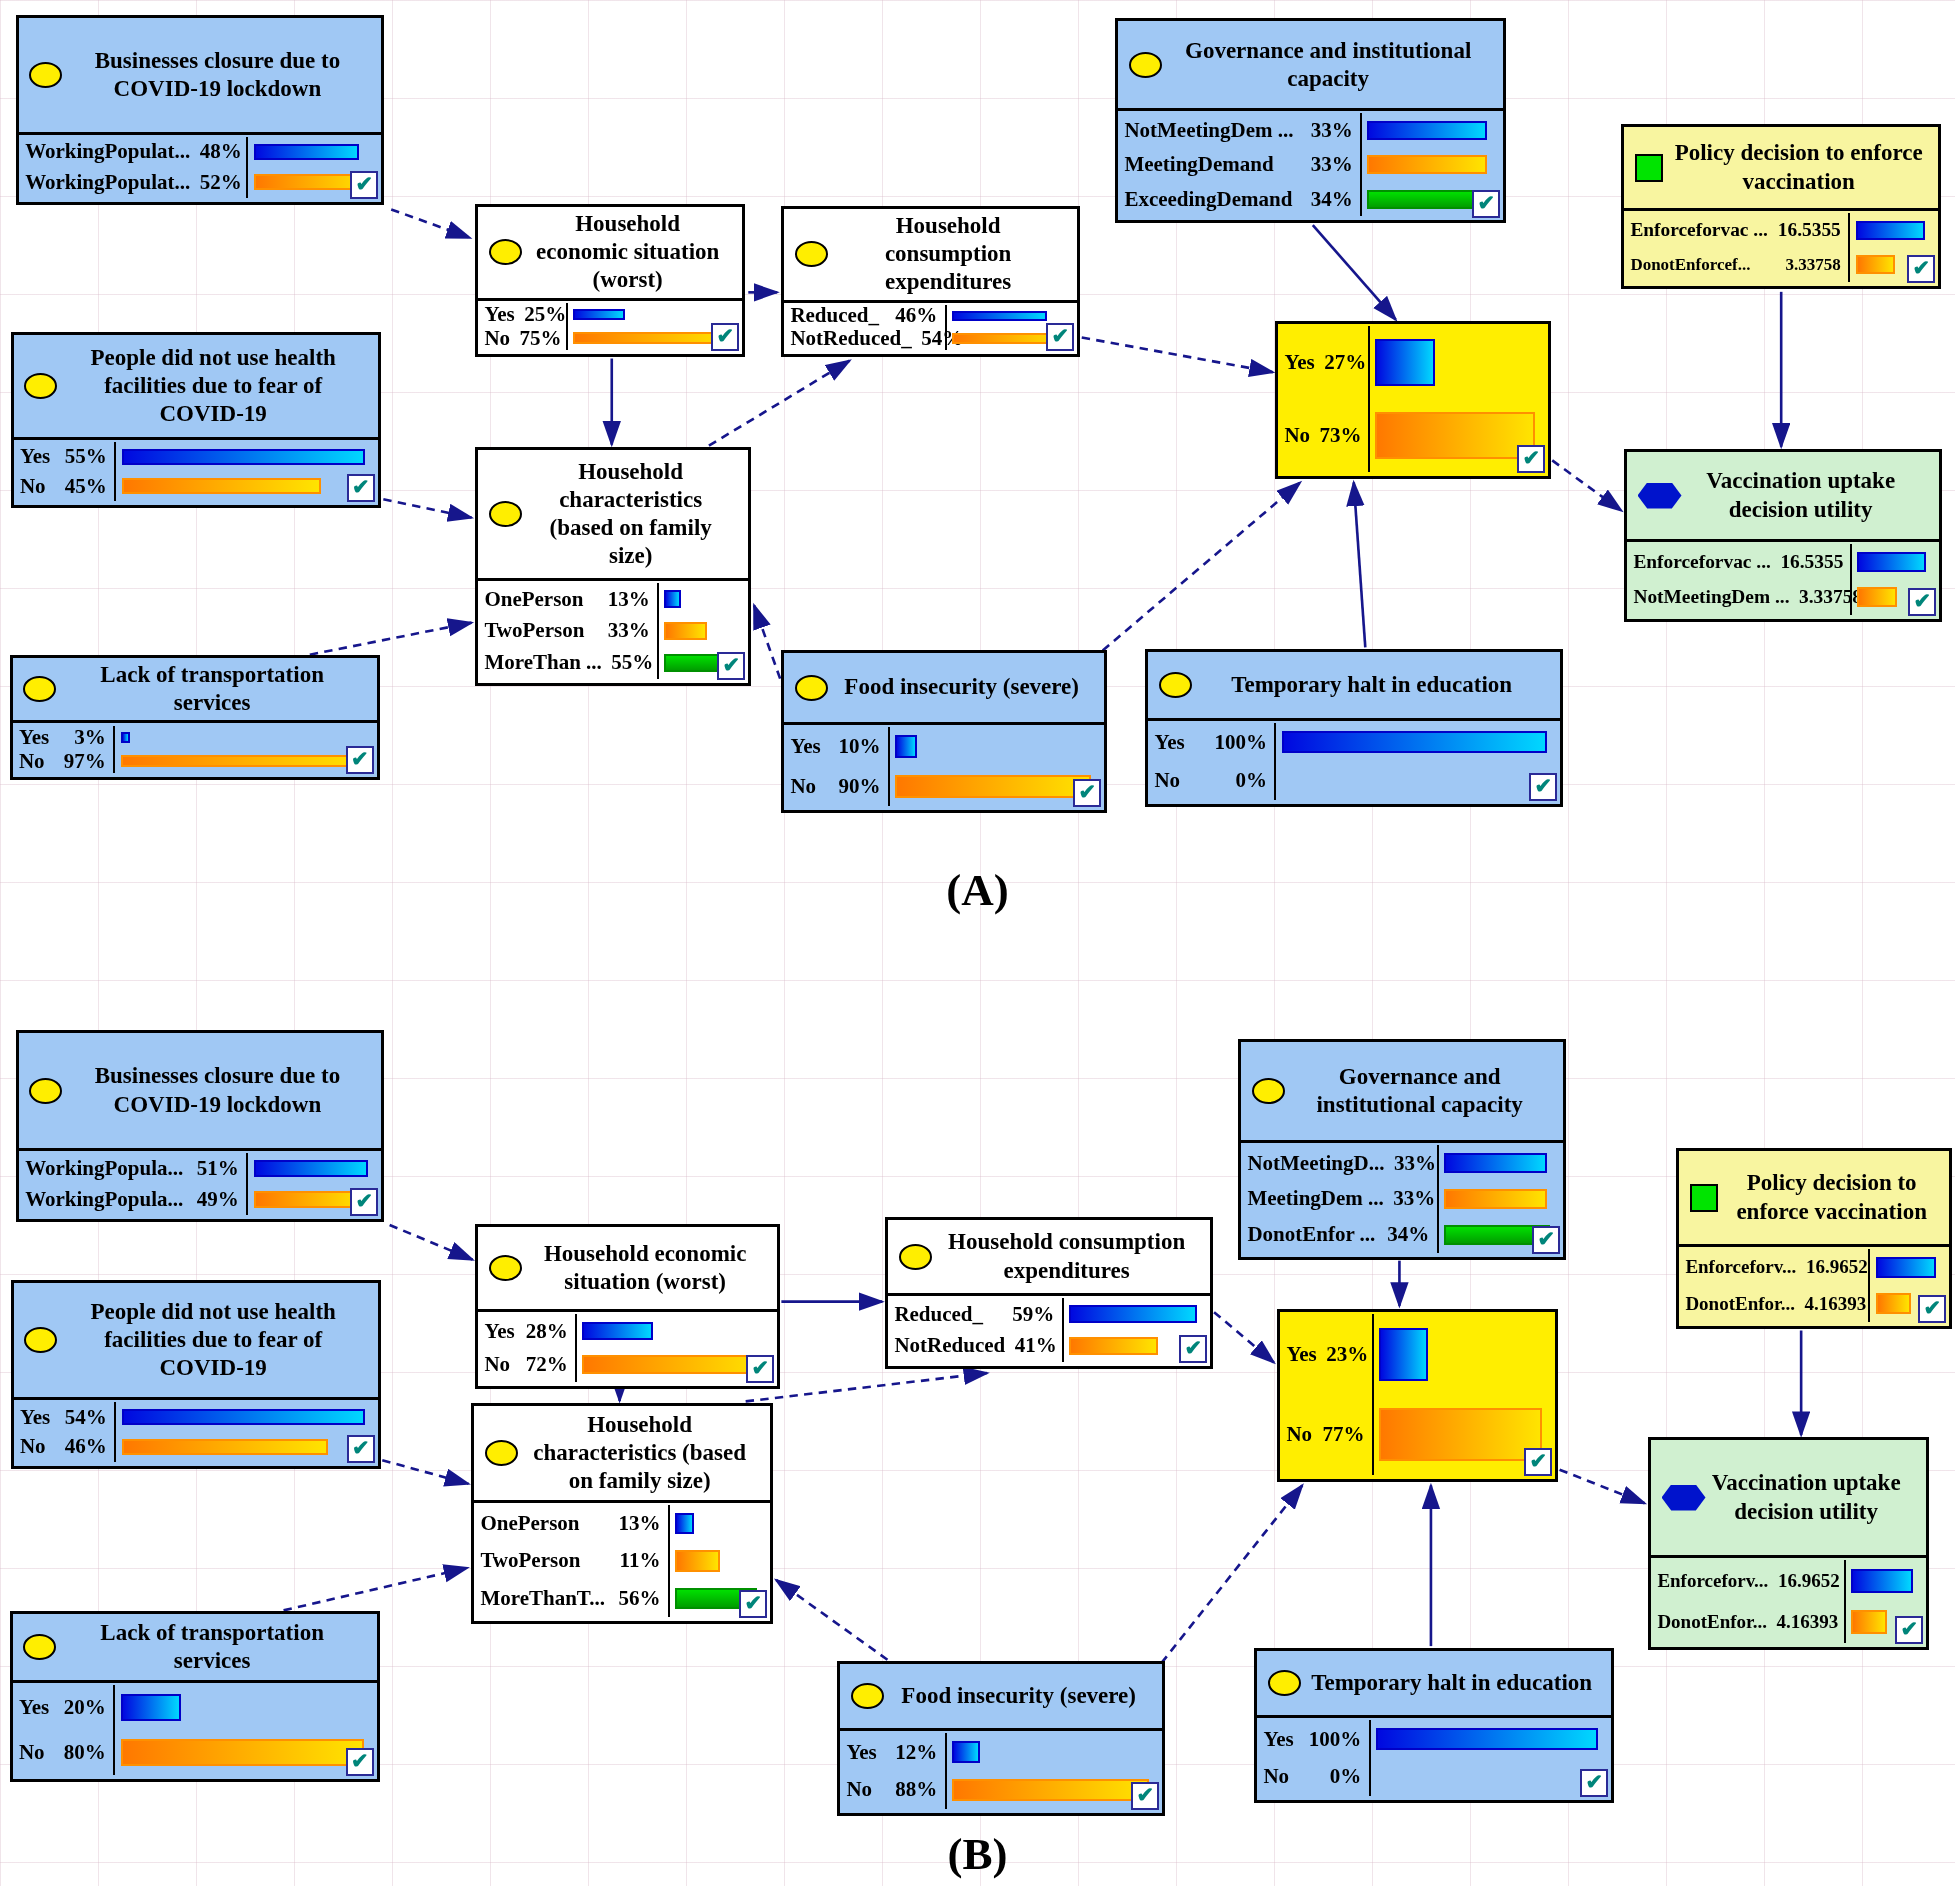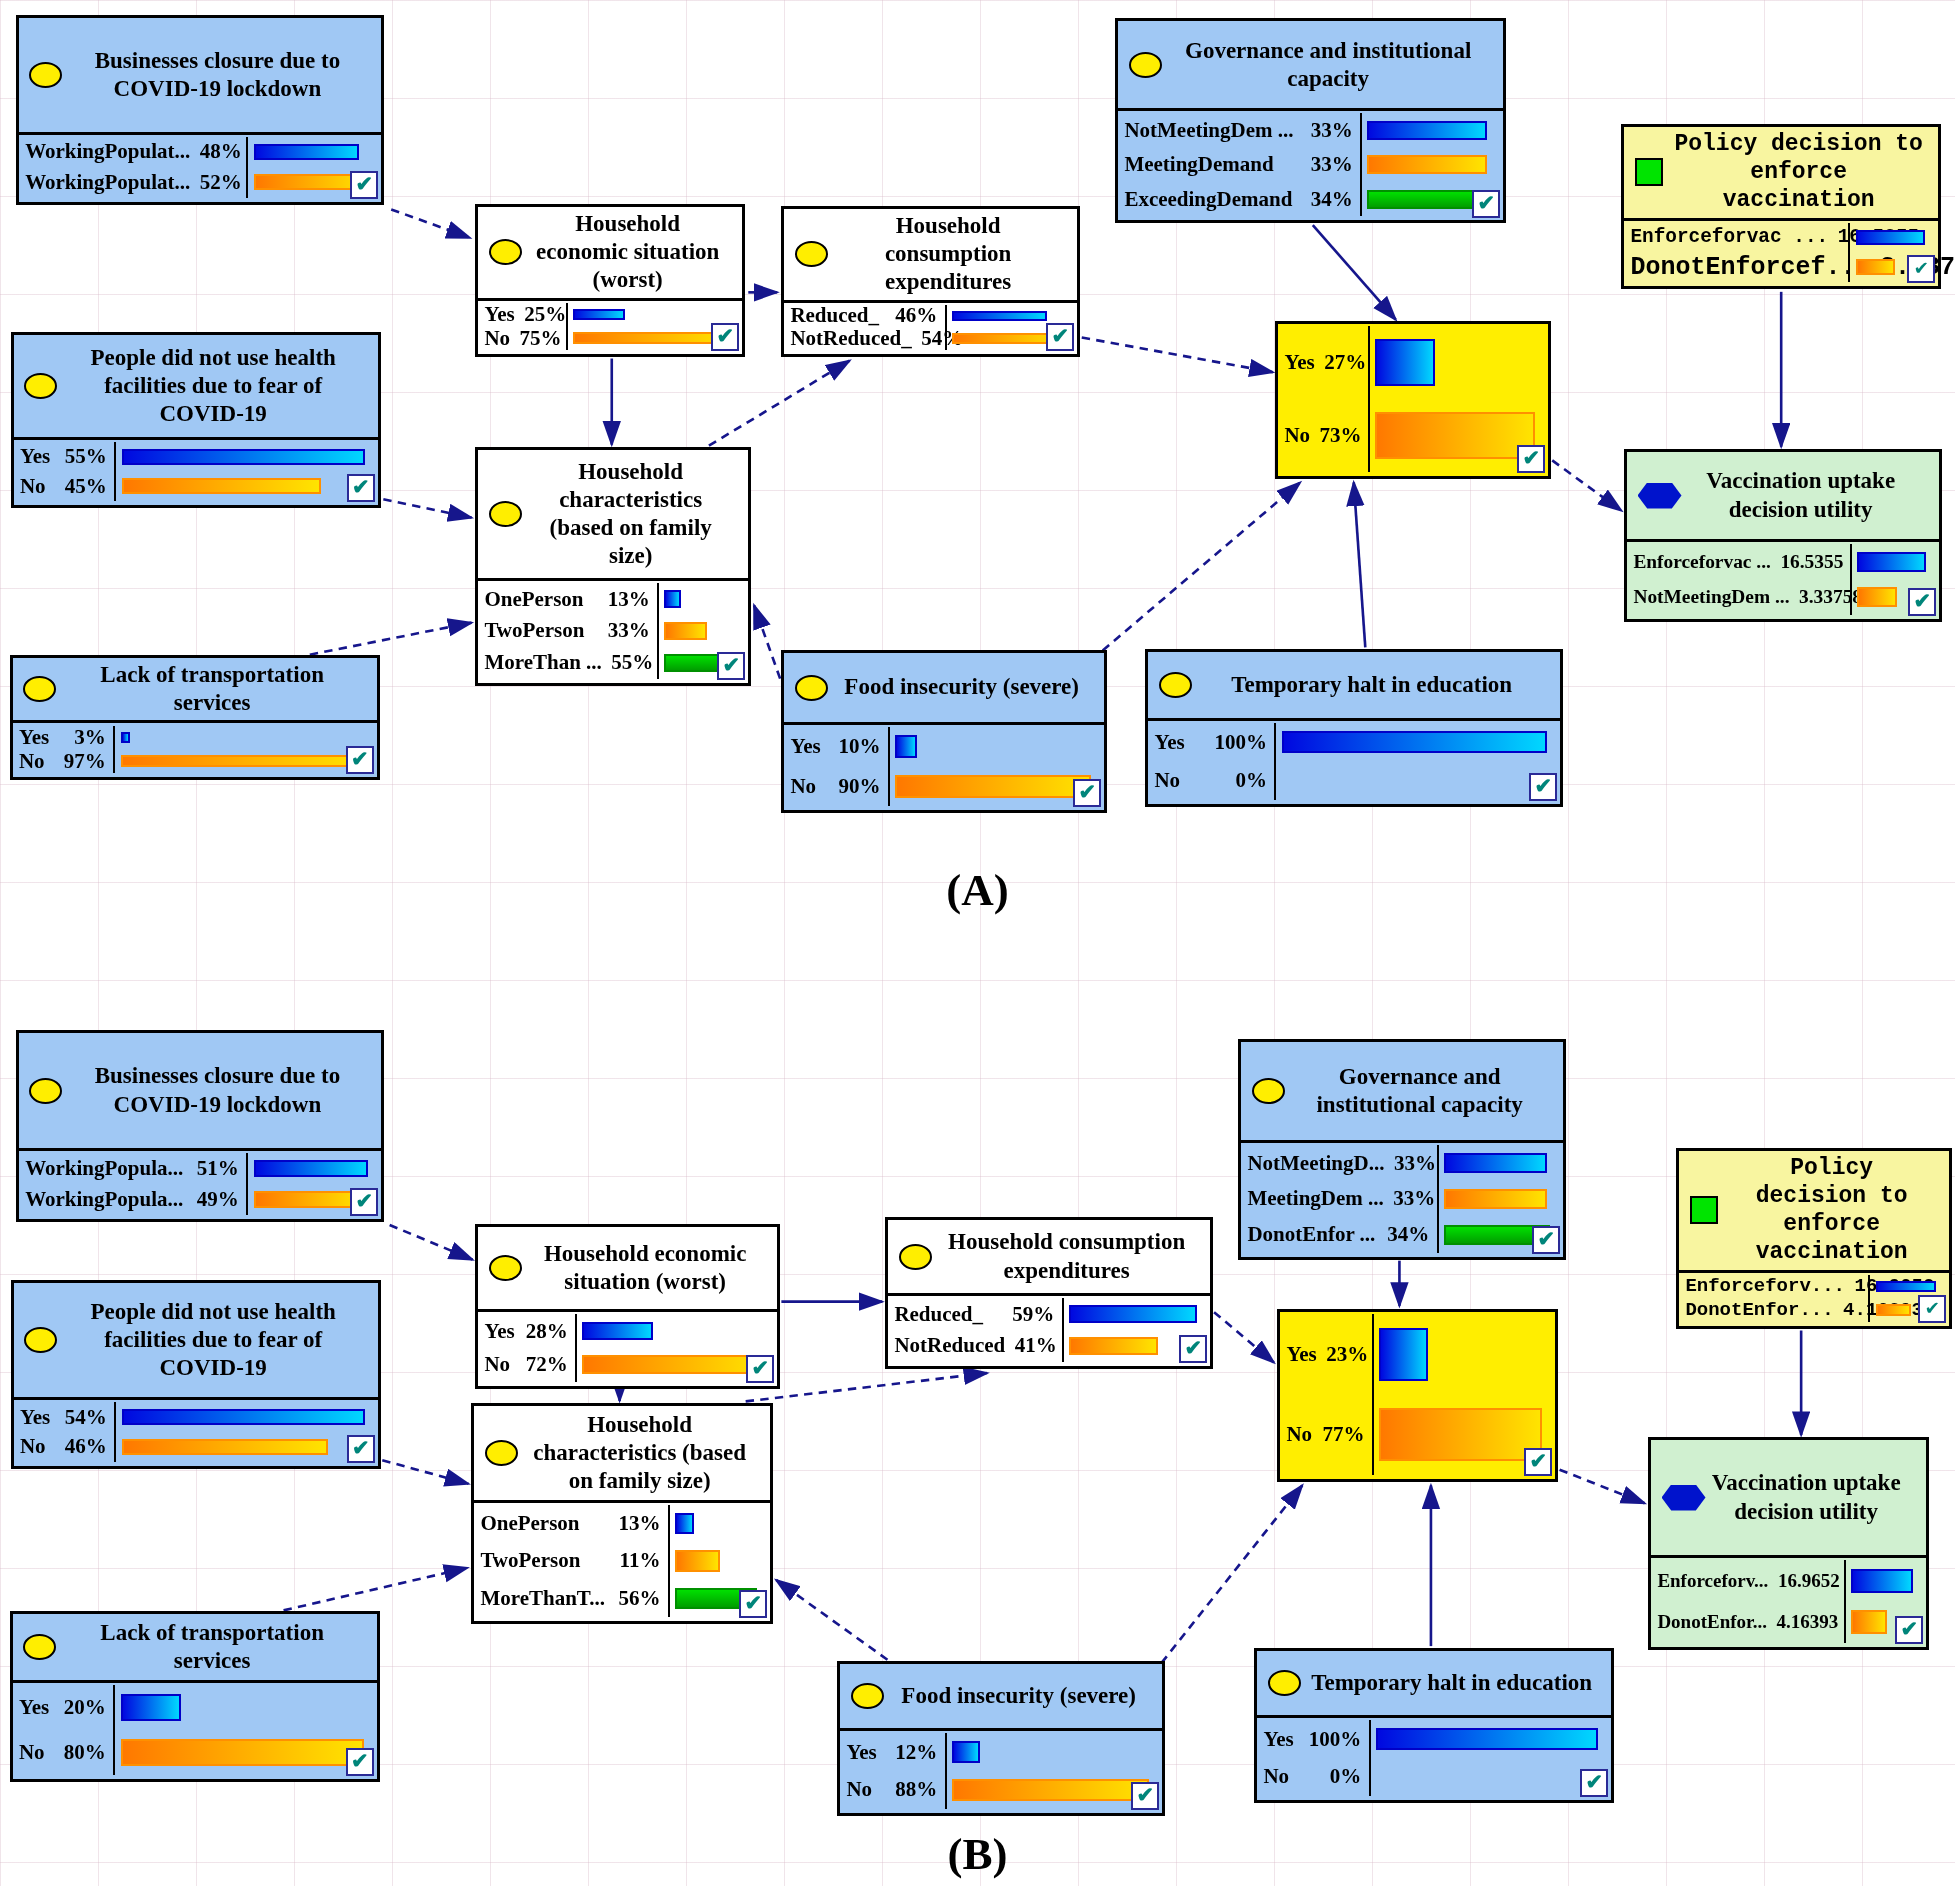--- a/index.html
+++ b/index.html
@@ -15,21 +15,21 @@
   .arcs{position:absolute;left:0;top:0;z-index:1;}
   .arcs line{stroke:#16168c;stroke-width:5;}
   .arcs line.dash{stroke-dasharray:16 12;}
   .node{
     position:absolute;z-index:2;border:3.7px solid #000;box-sizing:border-box;
     display:flex;flex-direction:column;
   }
   .bg-blue{background:#a0c8f4;}
   .bg-white{background:#ffffff;}
   .bg-yellow{background:#ffee00;}
-  .bg-paleyellow{background:#f8f5a0;font-family:Liberation Mono, monospace;}
+  .bg-paleyellow{background:#f8f5a0;}
   .bg-green{background:#d0f0d0;}
   .hdr{
     position:relative;flex:0 0 auto;display:flex;align-items:center;justify-content:center;
     border-bottom:3.2px solid #000;box-sizing:border-box;
   }
   .title{
     width:100%;box-sizing:border-box;text-align:center;
     font-weight:bold;font-size:23px;line-height:1.22;color:#000;
     padding:3.2px 14.7px 3.2px 50px;
   }
@@ -403,21 +403,21 @@
       <div class="row">
         <div class="lbl" style="font-size:19.4px">
             <span class="nm">Enforceforvac ...</span>
             <span class="val">16.5355</span>
           </div>
         <div class="barcell">
             <div class="bar c-blue" style="width: 100%;"></div>
           </div>
       </div>
       <div class="row">
-        <div class="lbl" style="font-size:25px">
+        <div class="lbl" style="font-size:17px">
             <span class="nm">DonotEnforcef...</span>
             <span class="val">3.33758</span>
           </div>
         <div class="barcell">
             <div class="bar c-orange" style="width: 57%;"></div>
           </div>
       </div>
     </div>
     <span class="chk">✔</span>
   </div>

